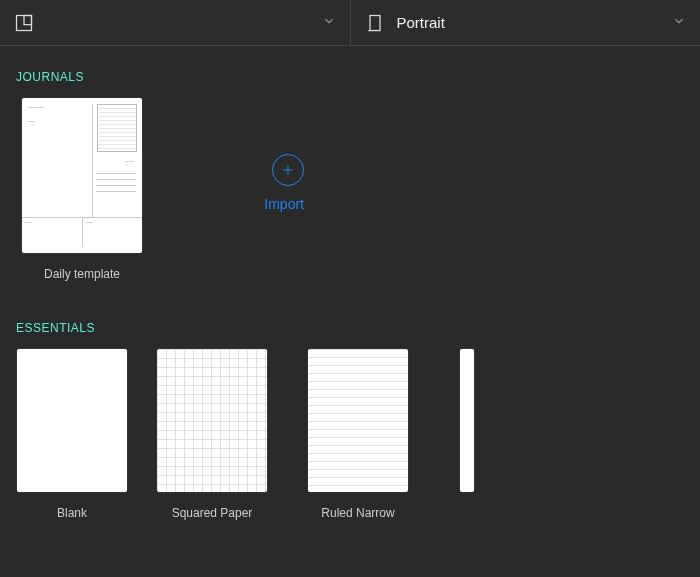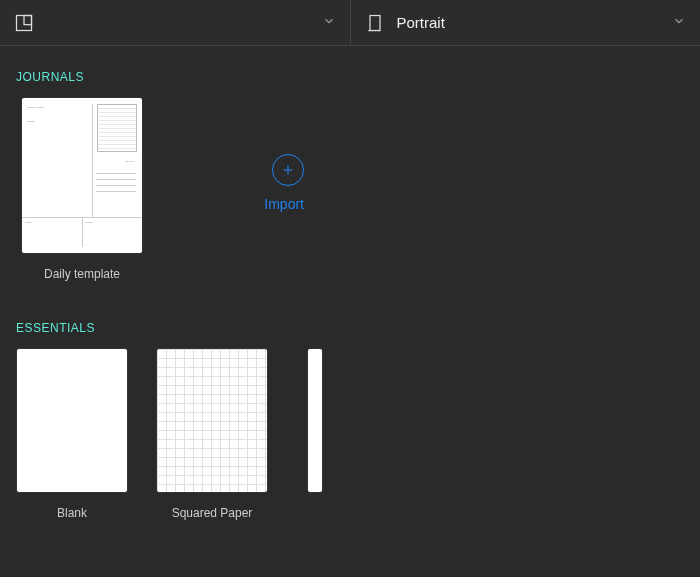--- a/index.html
+++ b/index.html
@@ -161,16 +161,20 @@
 
 <div class="row wide">
   <div class="tile small">
     <div class="thumb small"></div>
     <div class="tlabel">Blank</div>
   </div>
   <div class="tile small">
     <div class="thumb small grid-bg"></div>
     <div class="tlabel">Squared Paper</div>
   </div>
+  <div class="tile small" style="width:100px">
+    <div class="thumb small narrow ruled-bg"></div>
+    <div class="tlabel">Ruled Narrow</div>
+  </div>
   <div class="tile cut">
     <div class="thumb small cut"></div>
   </div>
 </div>
 
 </body></html>

